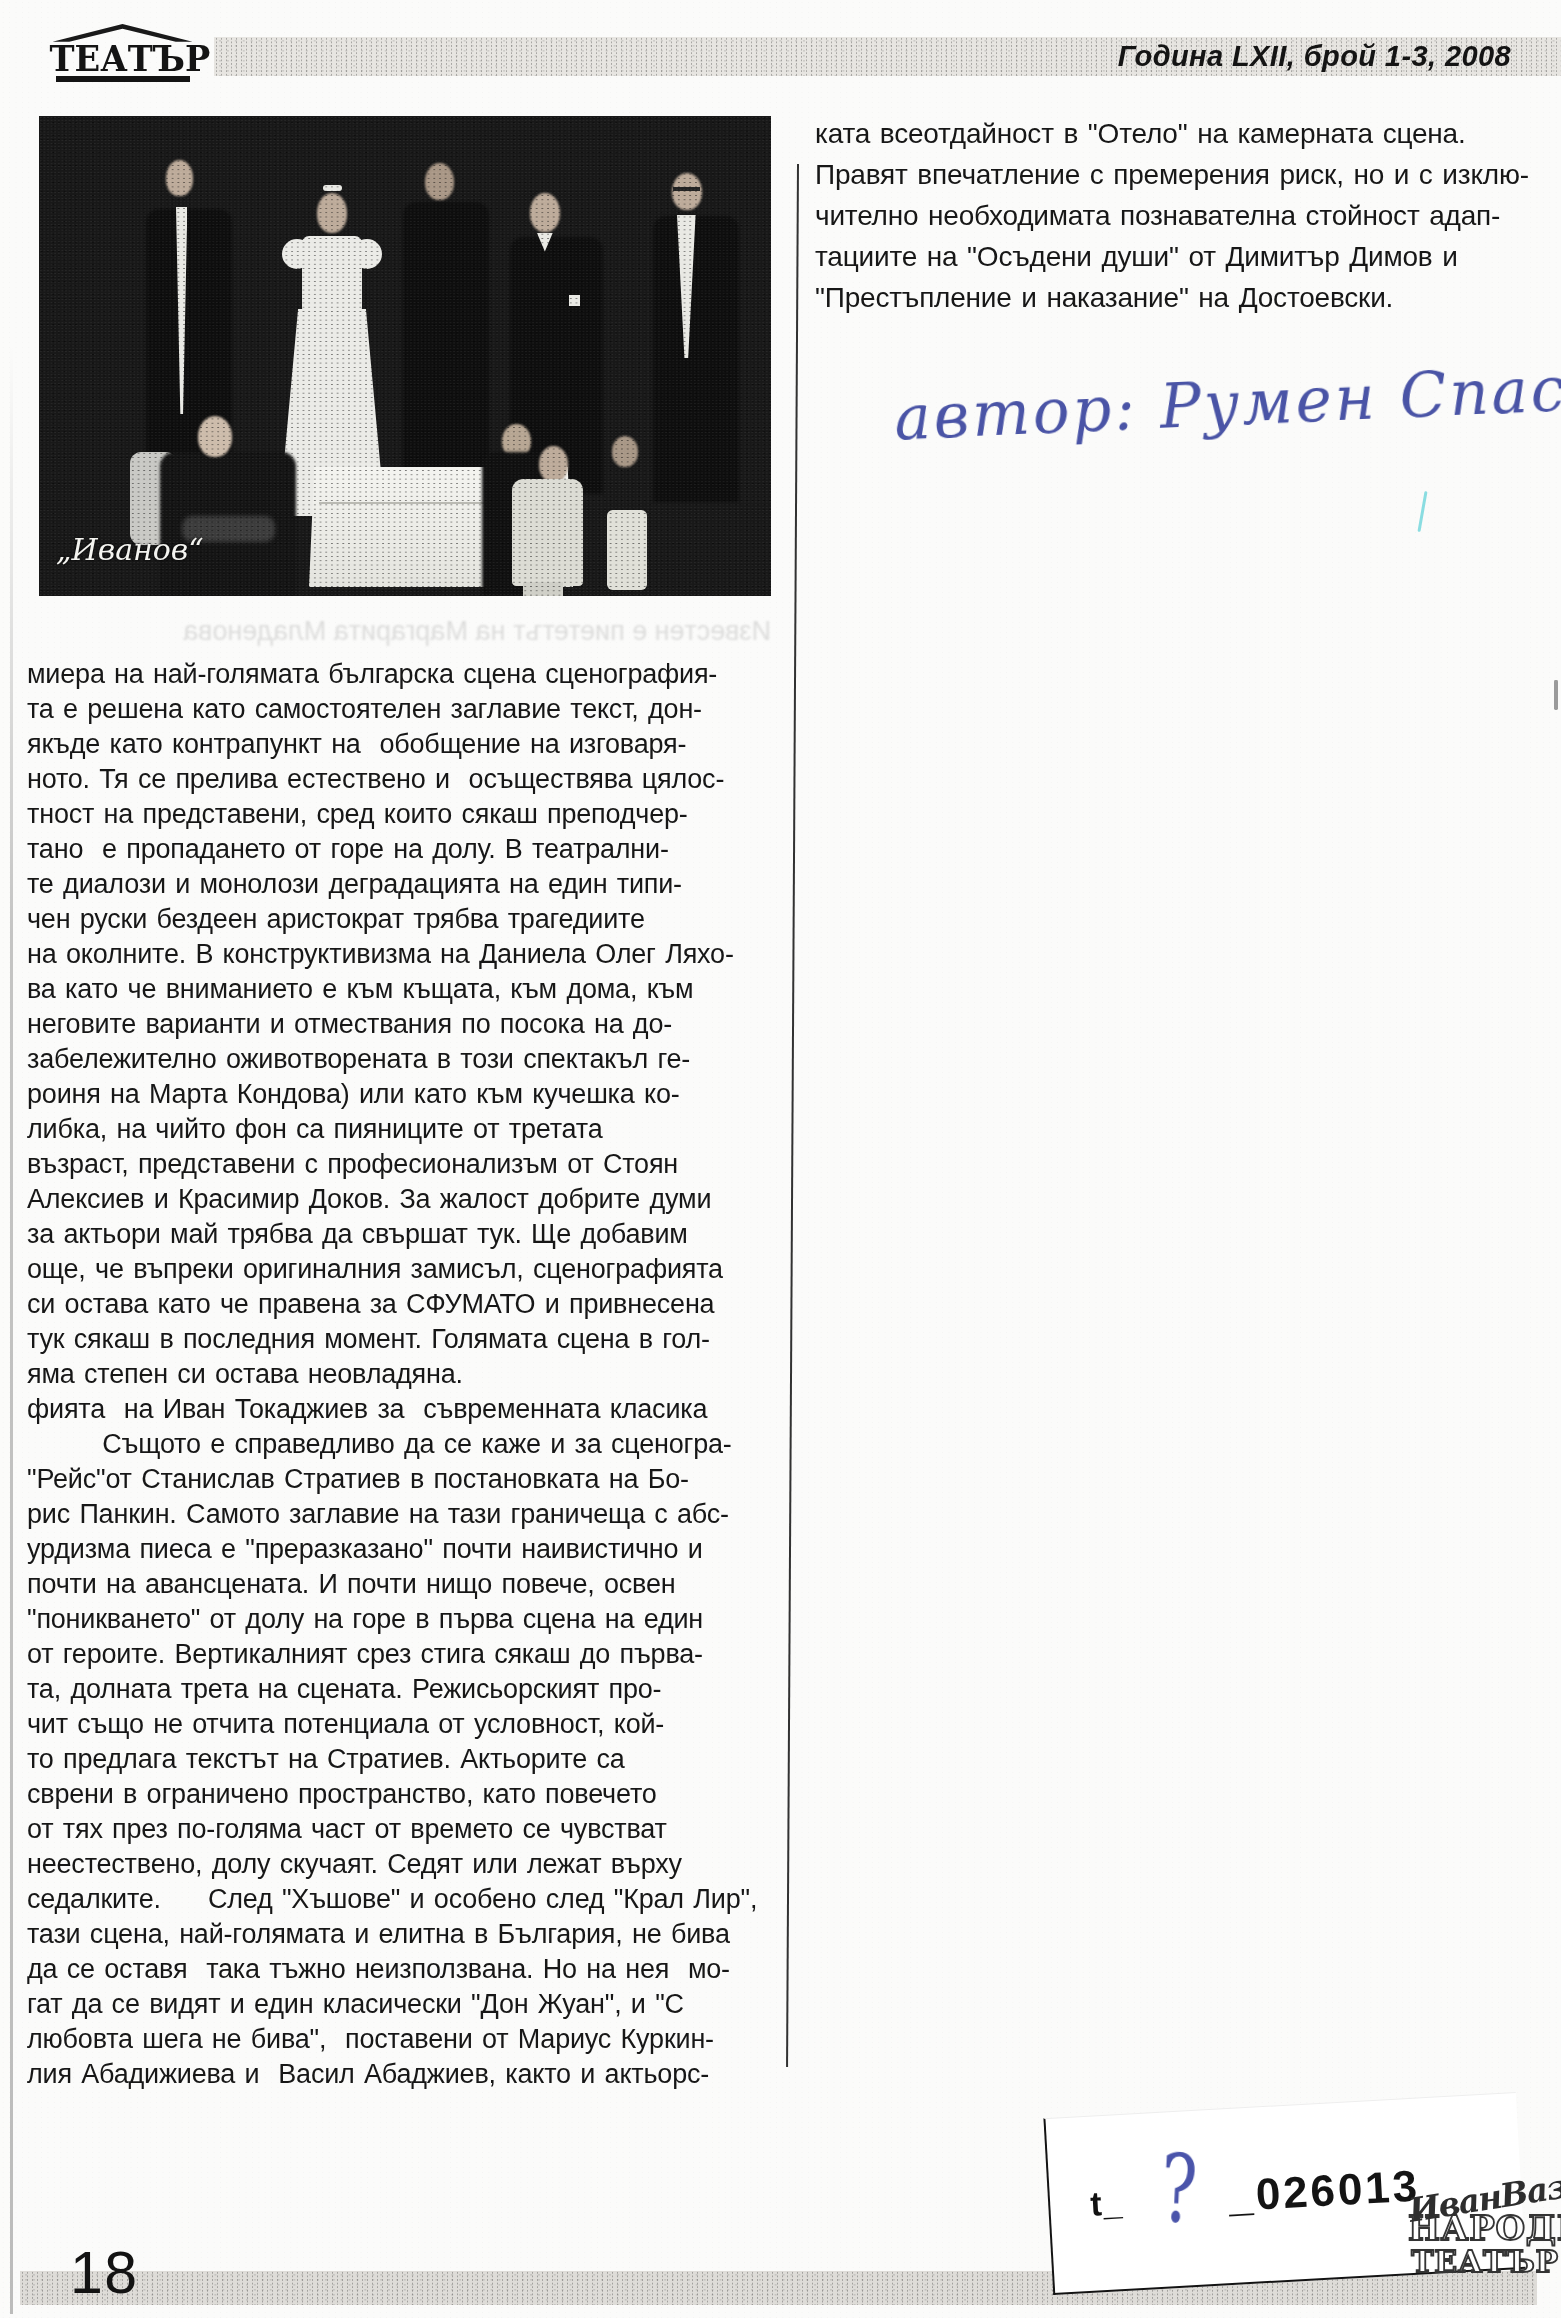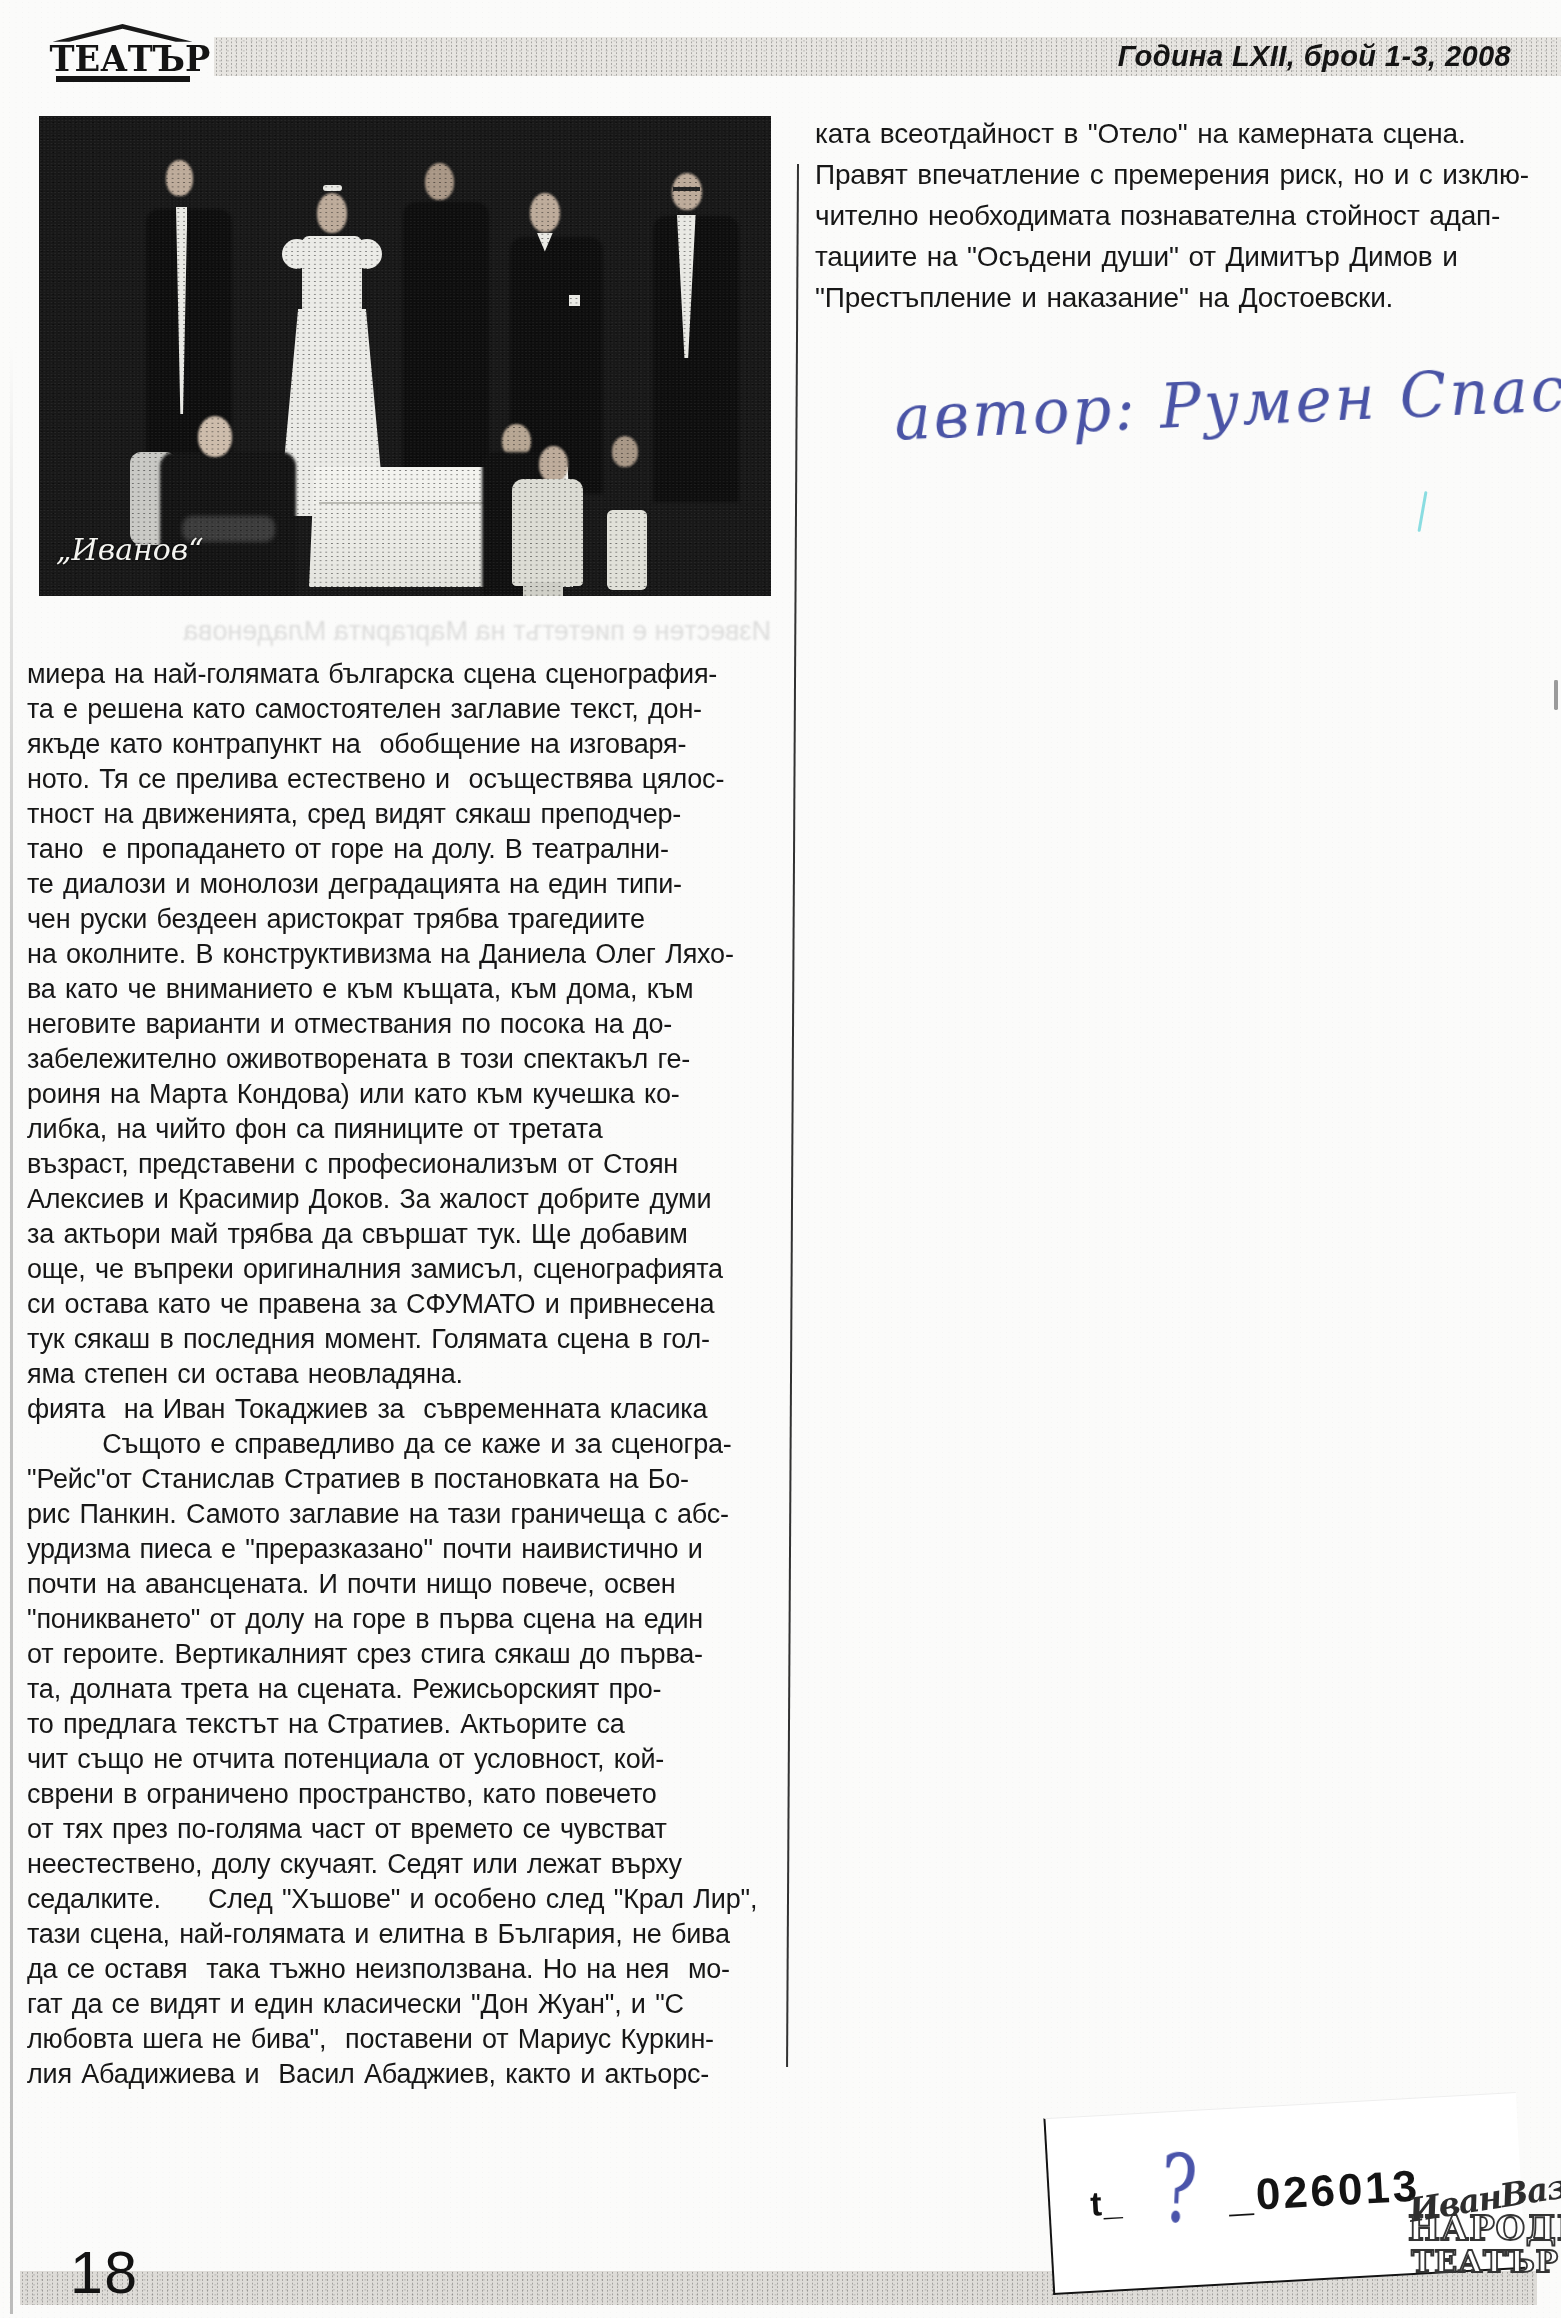--- a/index.html
+++ b/index.html
@@ -165,21 +165,21 @@
   <div class="handnote">автор: Румен Спасов</div>
   <div class="squiggle"></div>
   <div class="edge-speck"></div>
   <div class="scan-edge"></div>
 
   <div class="col left-col">
       <div class="tl">миера на най-голямата българска сцена сценография-</div>
       <div class="tl">та е решена като самостоятелен заглавие текст, дон-</div>
       <div class="tl">якъде като контрапункт на  обобщение на изговаря-</div>
       <div class="tl">ното. Тя се прелива естествено и  осъществява цялос-</div>
-      <div class="tl">тност на движенията, сред видят сякаш преподчер-</div>
+      <div class="tl">тност на представени, сред които сякаш преподчер-</div>
       <div class="tl">тано  е пропадането от горе на долу. В театрални-</div>
       <div class="tl">те диалози и монолози деградацията на един типи-</div>
       <div class="tl">чен руски бездеен аристократ трябва трагедиите</div>
       <div class="tl">на околните. В конструктивизма на Даниела Олег Ляхо-</div>
       <div class="tl">ва като че вниманието е към къщата, към дома, към</div>
       <div class="tl">неговите варианти и отмествания по посока на до-</div>
       <div class="tl">забележително оживотворената в този спектакъл ге-</div>
       <div class="tl">роиня на Марта Кондова) или като към кучешка ко-</div>
       <div class="tl">либка, на чийто фон са пияниците от третата</div>
       <div class="tl">възраст, представени с професионализъм от Стоян</div>
@@ -191,22 +191,22 @@
       <div class="tl">яма степен си остава неовладяна.</div>
       <div class="tl">фията  на Иван Токаджиев за  съвременната класика</div>
       <div class="tl">        Същото е справедливо да се каже и за сценогра-</div>
       <div class="tl">"Рейс"от Станислав Стратиев в постановката на Бо-</div>
       <div class="tl">рис Панкин. Самото заглавие на тази граничеща с абс-</div>
       <div class="tl">урдизма пиеса е "преразказано" почти наивистично и</div>
       <div class="tl">почти на авансцената. И почти нищо повече, освен</div>
       <div class="tl">"поникването" от долу на горе в първа сцена на един</div>
       <div class="tl">от героите. Вертикалният срез стига сякаш до първа-</div>
       <div class="tl">та, долната трета на сцената. Режисьорският про-</div>
+      <div class="tl">чит също не отчита потенциала от условност, кой-</div>
       <div class="tl">то предлага текстът на Стратиев. Актьорите са</div>
-      <div class="tl">чит също не отчита потенциала от условност, кой-</div>
       <div class="tl">сврени в ограничено пространство, като повечето</div>
       <div class="tl">от тях през по-голяма част от времето се чувстват</div>
       <div class="tl">неестествено, долу скучаят. Седят или лежат върху</div>
       <div class="tl">седалките.     След "Хъшове" и особено след "Крал Лир",</div>
       <div class="tl">тази сцена, най-голямата и елитна в България, не бива</div>
       <div class="tl">да се оставя  така тъжно неизползвана. Но на нея  мо-</div>
       <div class="tl">гат да се видят и един класически "Дон Жуан", и "С</div>
       <div class="tl">любовта шега не бива",  поставени от Мариус Куркин-</div>
       <div class="tl">лия Абадижиева и  Васил Абаджиев, както и актьорс-</div>
     </div>

